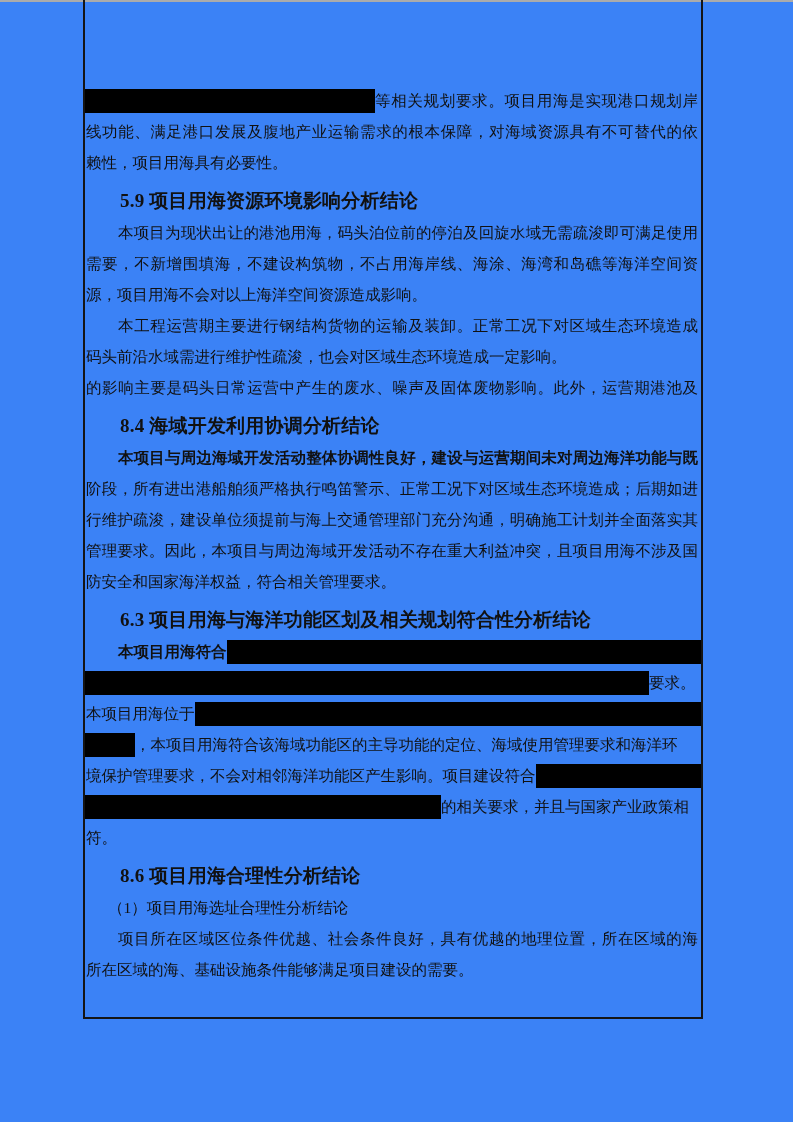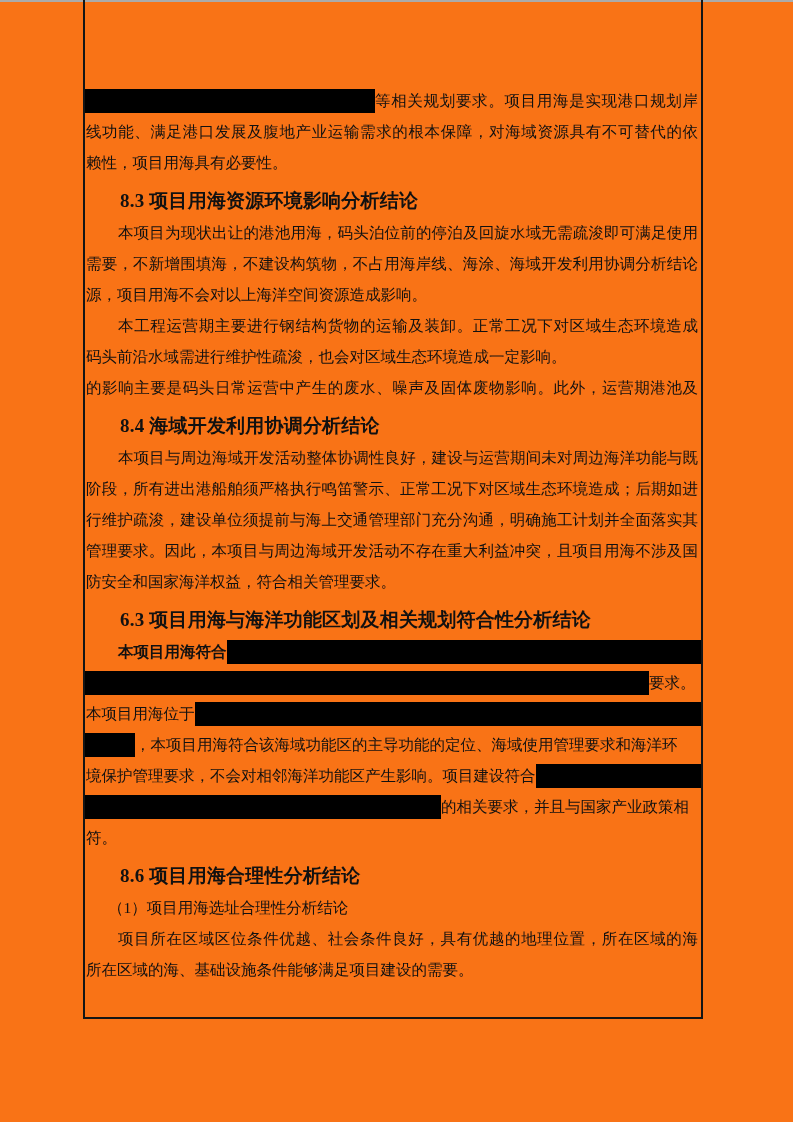--- a/index.html
+++ b/index.html
@@ -1,19 +1,19 @@
 <!DOCTYPE html>
 <html><head>
 <meta charset="utf-8">
 <style>
   html,body{margin:0;padding:0;background:#ffffff;}
   #page{
     position:relative;
     width:793px;height:1122px;
-    background:#f97316;
+    background:#3b82f6;
     overflow:hidden;
     font-family:"Liberation Serif","DejaVu Serif",serif;
     color:#111111;
   }
   #top-rule{
     position:absolute;left:0;top:0;width:793px;height:2px;
     background:#ababab;
   }
   #doc-table{
     position:absolute;left:83px;top:0;
@@ -66,41 +66,41 @@
       <div class="line">
         <div class="bar bleed" style="width: 290px; background: rgb(0, 0, 0);"></div>
         <span class="txt fill">等相关规划要求。项目用海是实现港口规划岸</span>
       </div>
       <div class="line">
         <span class="txt fill">线功能、满足港口发展及腹地产业运输需求的根本保障，对海域资源具有不可替代的依</span>
       </div>
       <div class="line">
         <span class="txt">赖性，项目用海具有必要性。</span>
       </div>
-      <div class="heading">8.3 项目用海资源环境影响分析结论</div>
+      <div class="heading">5.9 项目用海资源环境影响分析结论</div>
       <div class="line" style="padding-left: 32px;">
         <span class="txt fill">本项目为现状出让的港池用海，码头泊位前的停泊及回旋水域无需疏浚即可满足使用</span>
       </div>
       <div class="line">
-        <span class="txt fill">需要，不新增围填海，不建设构筑物，不占用海岸线、海涂、海域开发利用协调分析结论</span>
+        <span class="txt fill">需要，不新增围填海，不建设构筑物，不占用海岸线、海涂、海湾和岛礁等海洋空间资</span>
       </div>
       <div class="line">
         <span class="txt">源，项目用海不会对以上海洋空间资源造成影响。</span>
       </div>
       <div class="line" style="padding-left: 32px;">
         <span class="txt fill">本工程运营期主要进行钢结构货物的运输及装卸。正常工况下对区域生态环境造成</span>
       </div>
       <div class="line">
         <span class="txt">码头前沿水域需进行维护性疏浚，也会对区域生态环境造成一定影响。</span>
       </div>
       <div class="line">
         <span class="txt fill">的影响主要是码头日常运营中产生的废水、噪声及固体废物影响。此外，运营期港池及</span>
       </div>
       <div class="heading">8.4 海域开发利用协调分析结论</div>
-      <div class="line" style="padding-left: 32px;">
+      <div class="line" style="padding-left: 32px; font-weight: bold;">
         <span class="txt fill">本项目与周边海域开发活动整体协调性良好，建设与运营期间未对周边海洋功能与既</span>
       </div>
       <div class="line">
         <span class="txt fill">阶段，所有进出港船舶须严格执行鸣笛警示、正常工况下对区域生态环境造成；后期如进</span>
       </div>
       <div class="line">
         <span class="txt fill">行维护疏浚，建设单位须提前与海上交通管理部门充分沟通，明确施工计划并全面落实其</span>
       </div>
       <div class="line">
         <span class="txt fill">管理要求。因此，本项目与周边海域开发活动不存在重大利益冲突，且项目用海不涉及国</span>

